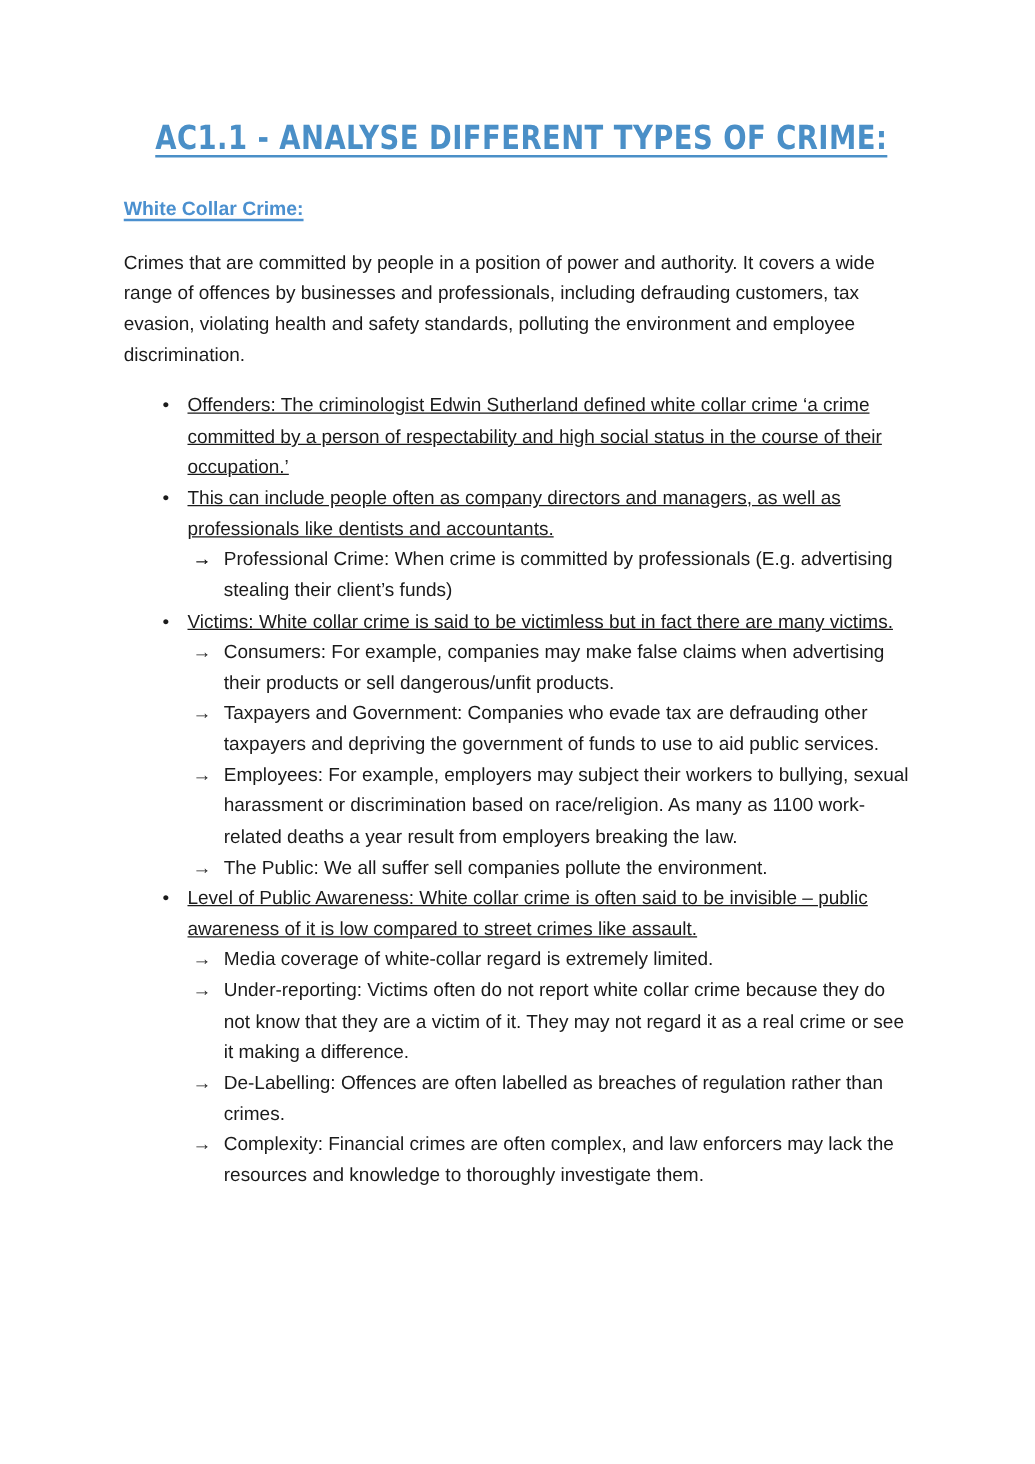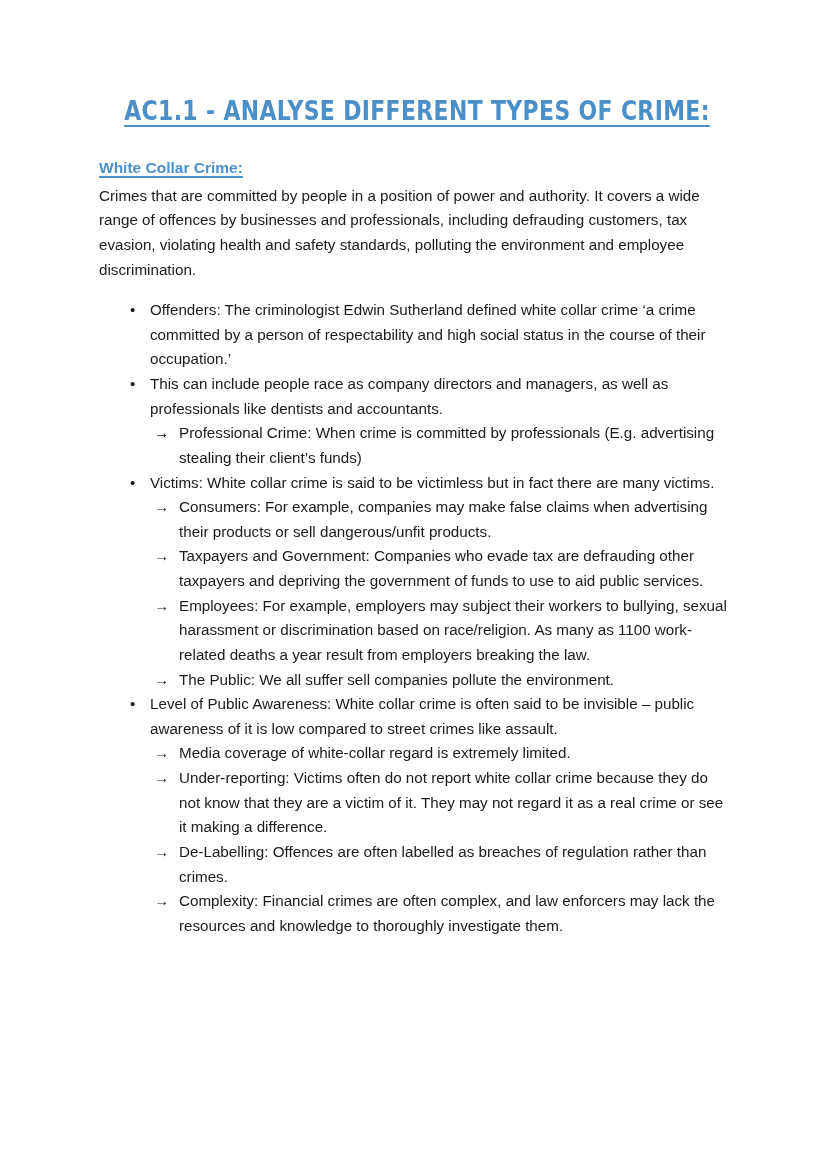--- a/index.html
+++ b/index.html
@@ -51,21 +51,21 @@
   }
 
   
   .sub-heading {
     font-size: 15.5px;
     font-weight: 700;
     color: #4b90cf;
     text-decoration: underline;
     text-decoration-thickness: 1.5px;
     text-underline-offset: 3px;
-    margin: 0 0 4px 0;
+    margin: 0 0 19px 0;
     line-height: 1.5;
   }
 
   
   .intro {
     font-size: 15.2px;
     line-height: 1.62;
     color: #1b1b1b;
     margin: 0 0 16px 0;
     width: 620px;
@@ -79,20 +79,21 @@
   }
   ul.level1 > li.bullet {
     position: relative;
     padding-left: 51px;
     font-size: 15.2px;
     line-height: 1.62;
     margin: 0;
   }
   ul.level1 > li.bullet > .txt {
     display: block;
+    text-decoration: underline;
   }
   ul.level1 > li.bullet > .marker {
     position: absolute;
     left: 31px;
     top: 0;
     font-size: 15.2px;
     line-height: 1.62;
     color: #1b1b1b;
   }
 
@@ -133,21 +134,21 @@
 
     <p class="intro">Crimes that are committed by people in a position of power and authority. It covers a wide range of offences by businesses and professionals, including defrauding customers, tax evasion, violating health and safety standards, polluting the environment and employee discrimination.</p>
 
     <ul class="level1" id="bullet-list">
         <li class="bullet">
           <span class="marker">•</span>
           <span class="txt">Offenders: The criminologist Edwin Sutherland defined white collar crime ‘a crime committed by a person of respectability and high social status in the course of their occupation.’</span>
         </li>
         <li class="bullet">
           <span class="marker">•</span>
-          <span class="txt">This can include people race as company directors and managers, as well as professionals like dentists and accountants.</span>
+          <span class="txt">This can include people often as company directors and managers, as well as professionals like dentists and accountants.</span>
           <ul class="level2">
             <li class="arrow"><span class="marker">→</span></li>
             <li class="arrow"><span class="marker">→</span><span>Professional Crime: When crime is committed by professionals (E.g. advertising stealing their client’s funds)</span></li>
           </ul>
         </li>
         <li class="bullet">
           <span class="marker">•</span>
           <span class="txt">Victims: White collar crime is said to be victimless but in fact there are many victims.</span>
           <ul class="level2">
             <li class="arrow"><span class="marker">→</span><span>Consumers: For example, companies may make false claims when advertising their products or sell dangerous/unfit products.</span></li>

